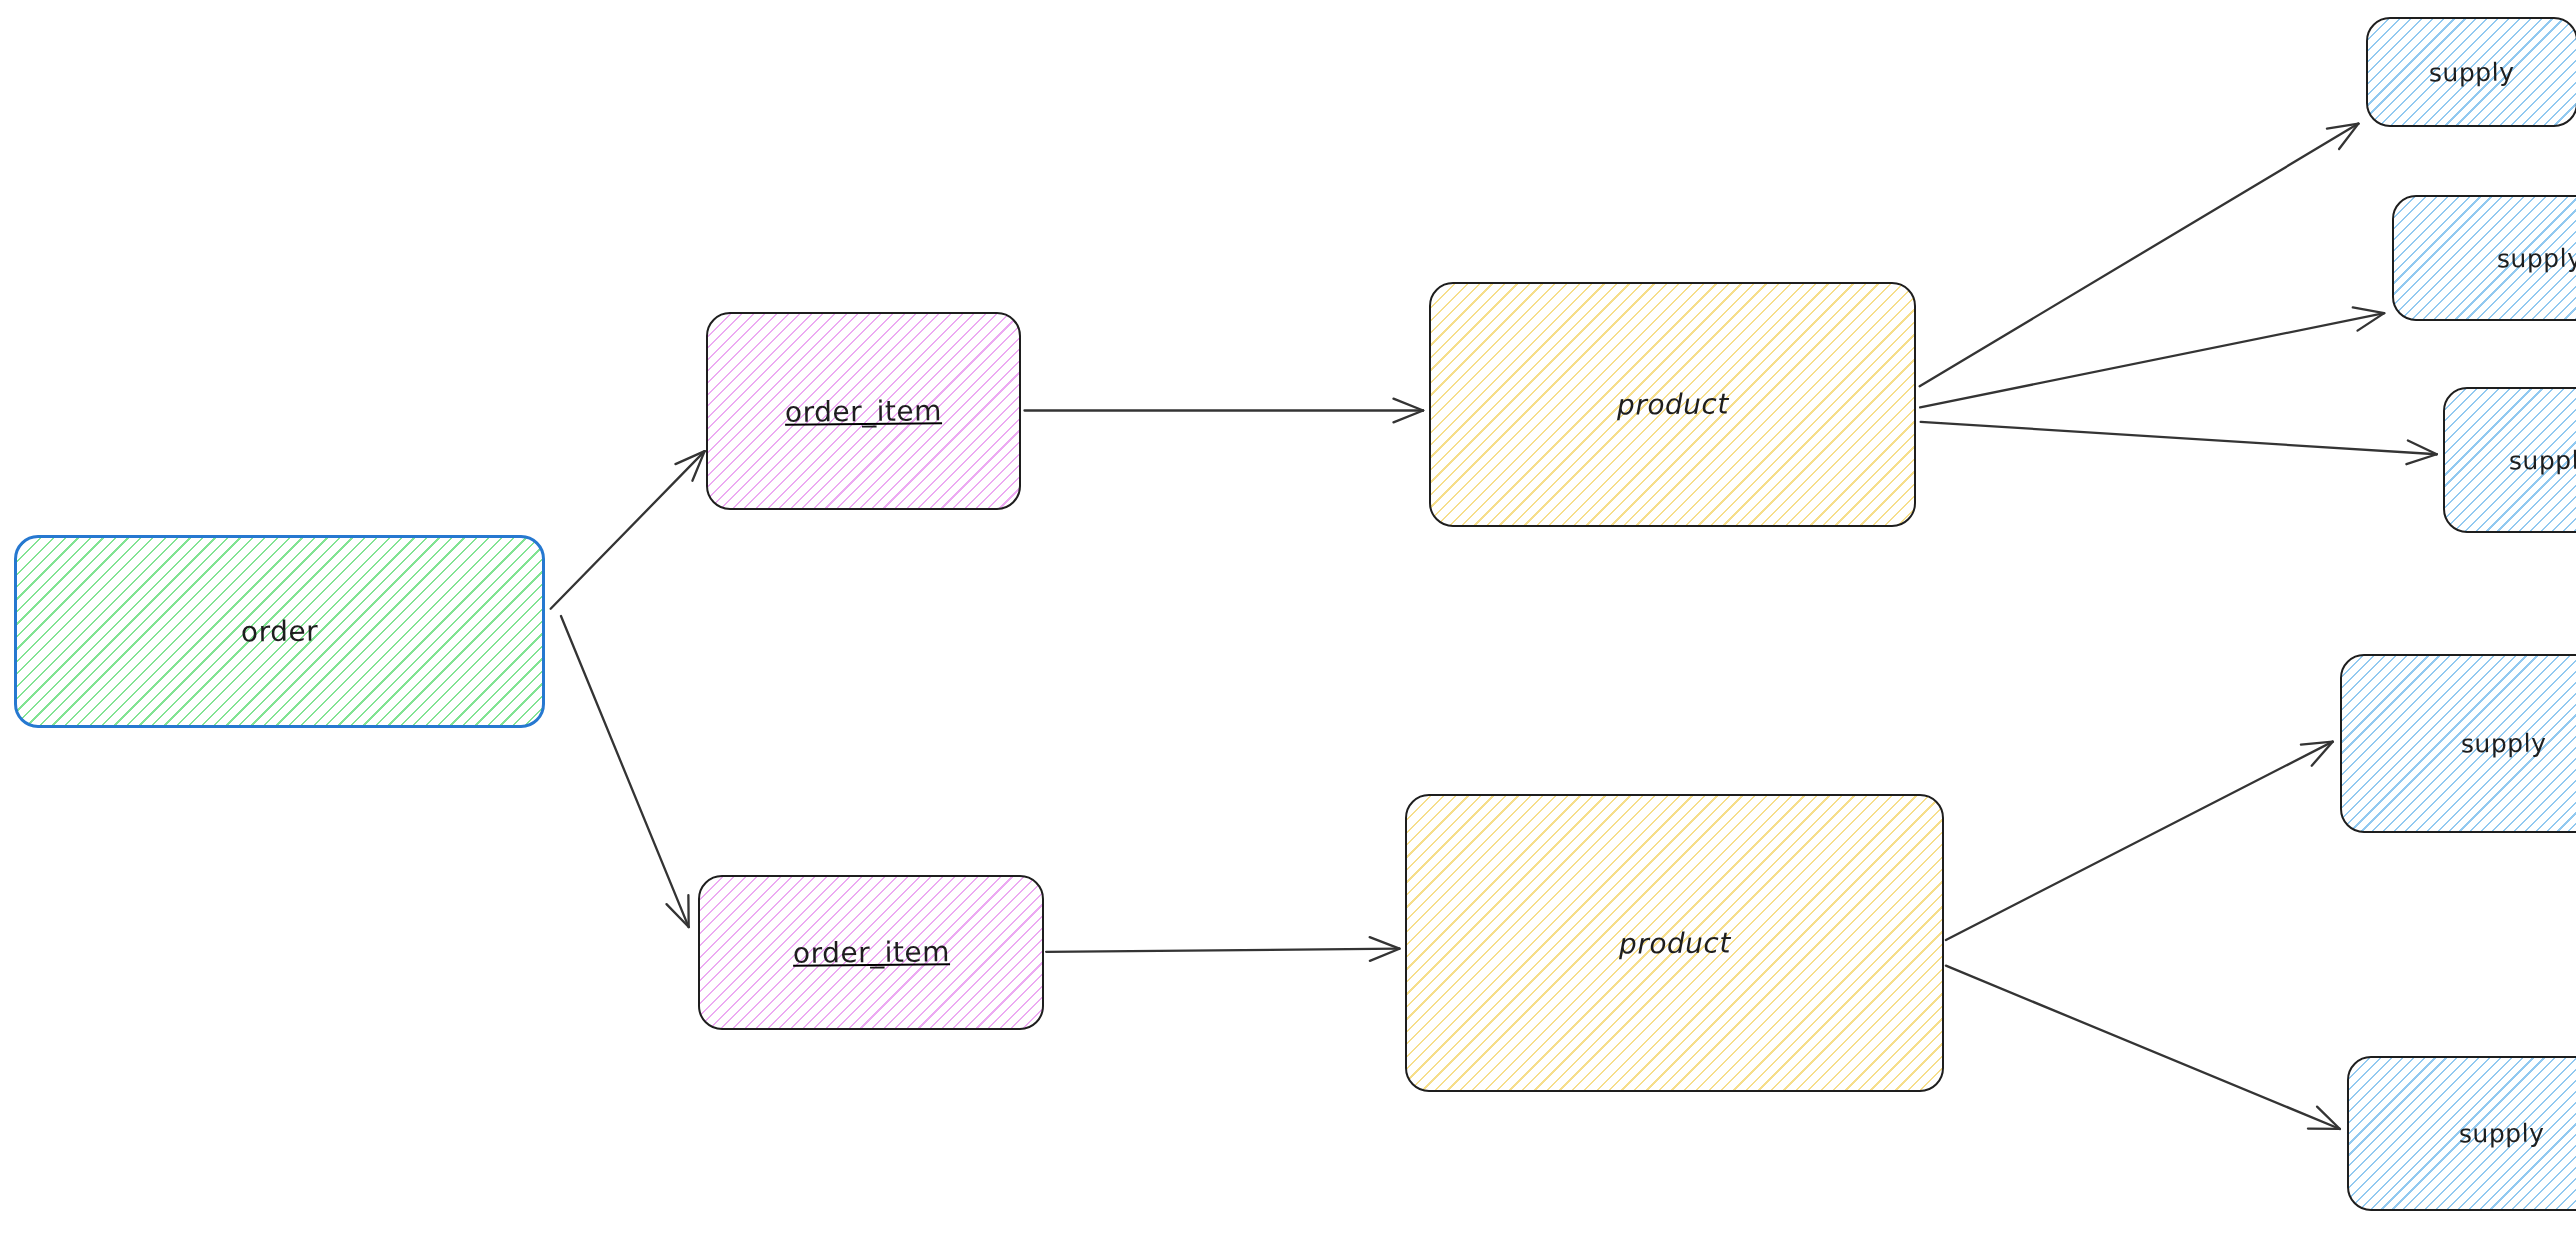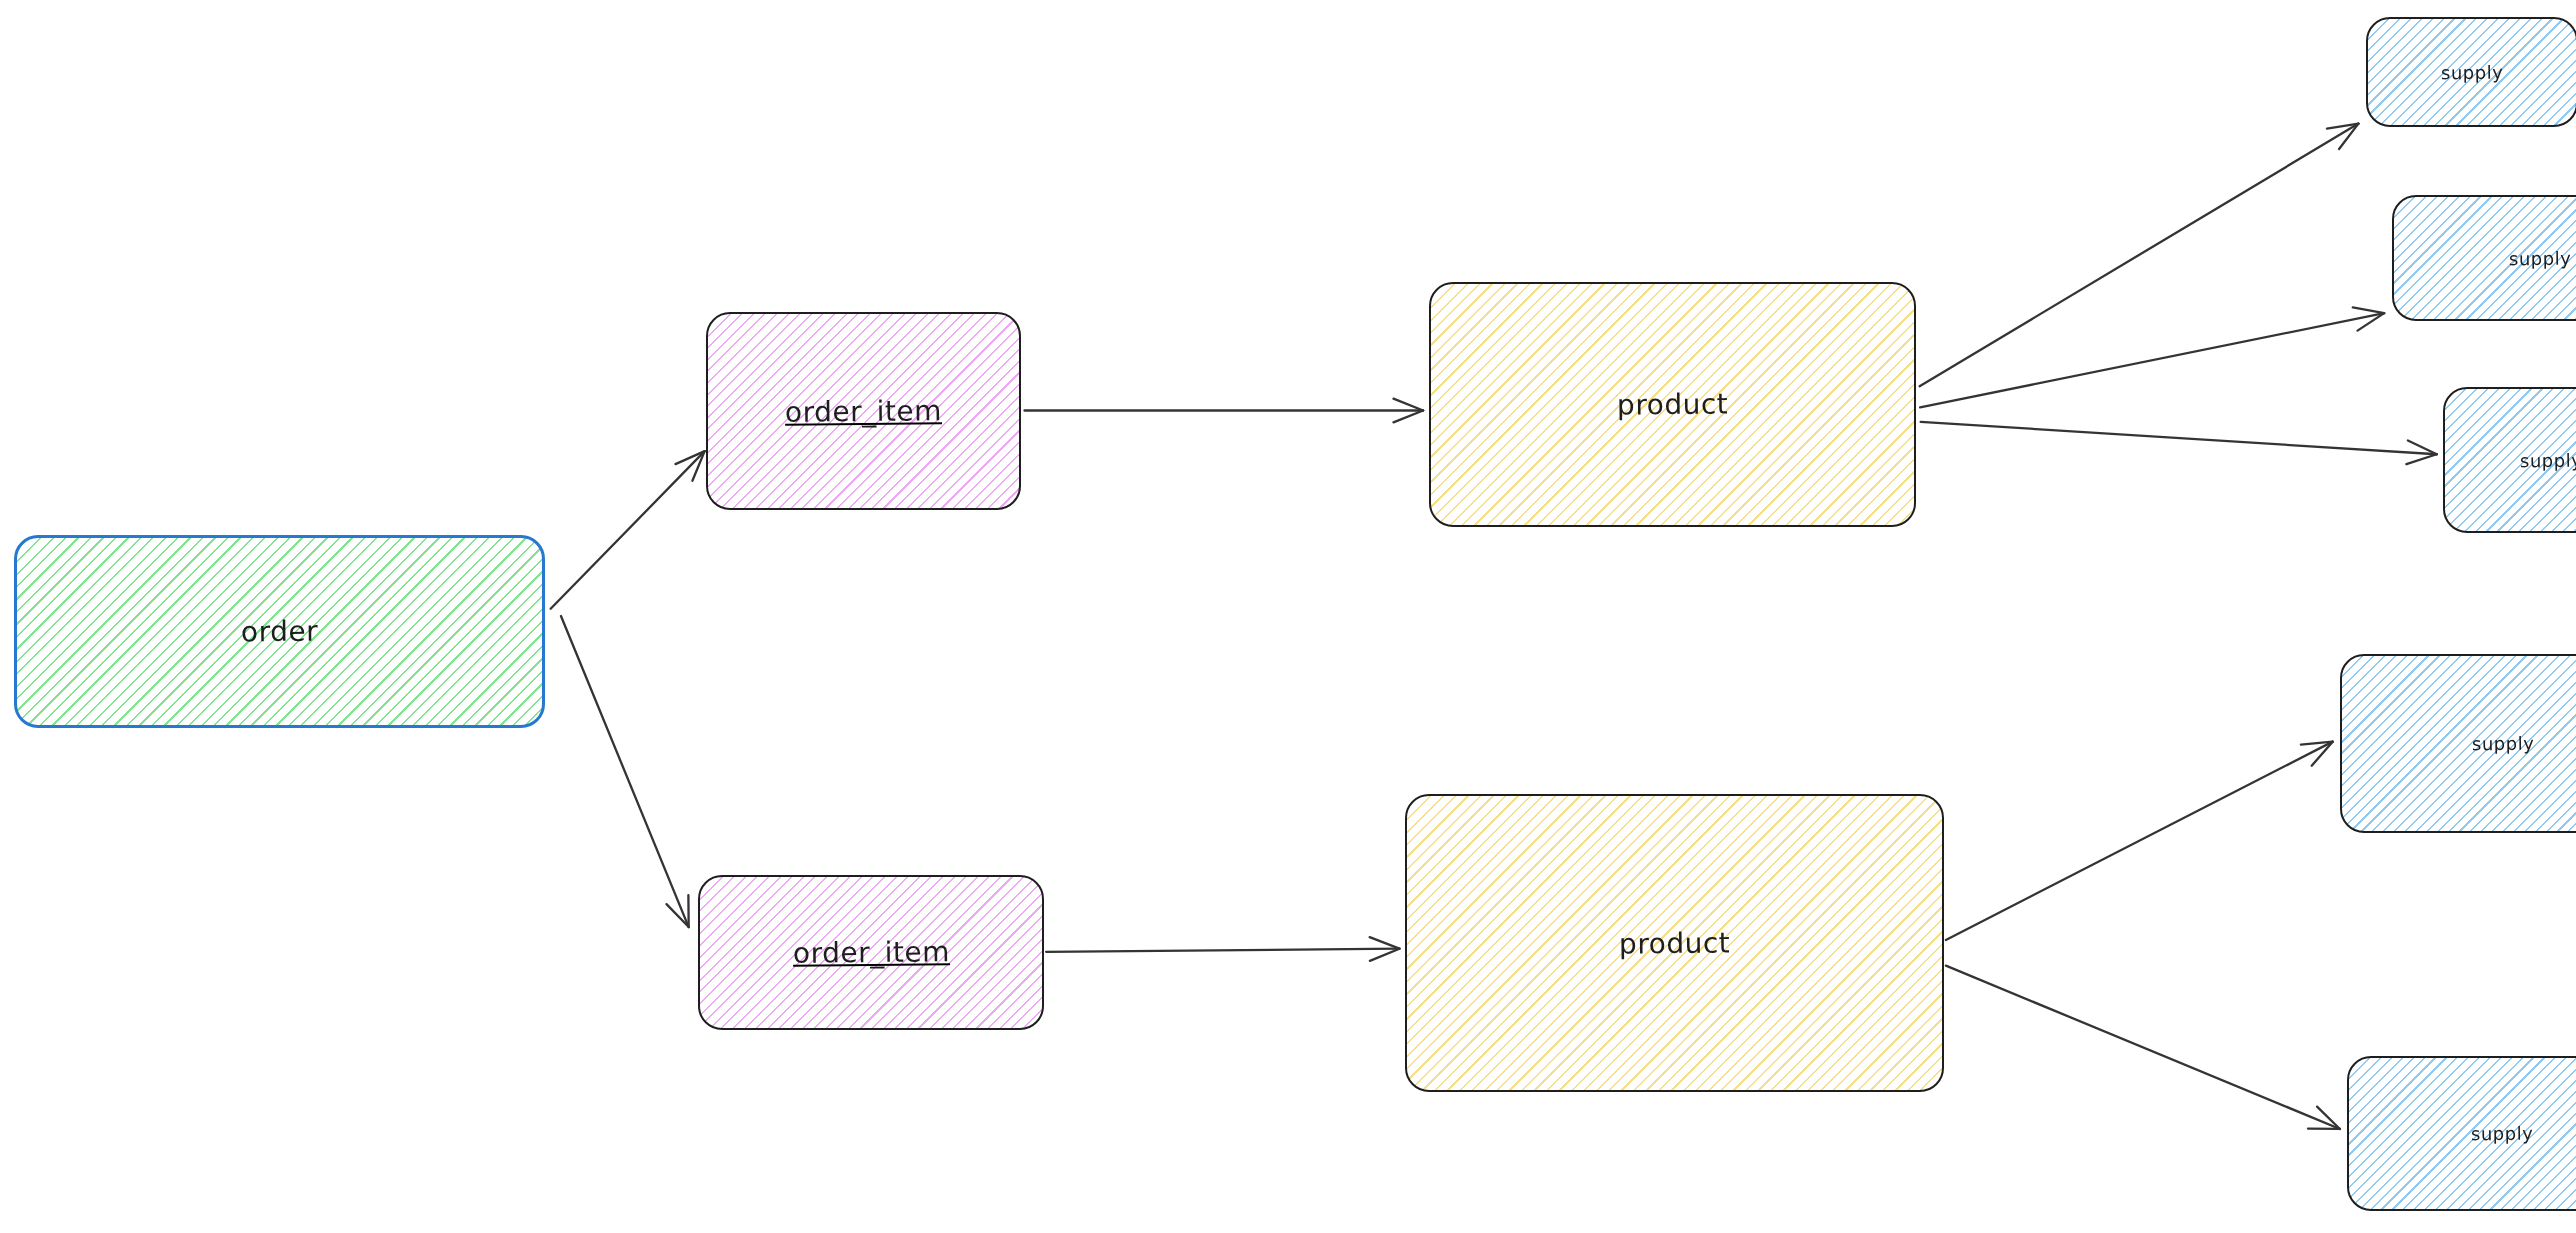--- a/index.html
+++ b/index.html
@@ -50,27 +50,28 @@
       transparent 0px, transparent 7.2px, #82e393 7.2px, #82e393 8.8px);
   }
   .kind-order_item {
     background-image: repeating-linear-gradient(135deg,
       transparent 0px, transparent 6.7px, #ecaaf2 6.7px, #ecaaf2 8.2px);
     text-decoration: underline;
   }
   .kind-product {
     background-image: repeating-linear-gradient(135deg,
       transparent 0px, transparent 7.2px, #f6de8b 7.2px, #f6de8b 8.8px);
+    font-style: italic;
   }
   .kind-supply {
     background-image: repeating-linear-gradient(135deg,
       transparent 0px, transparent 6.2px, #92c9f0 6.2px, #92c9f0 7.7px);
   }
   .kind-supply .lbl {
-    font-size: 18px;
+    font-size: 25px;
   }
 </style>
 </head>
 <body>
 
 <div id="stage">
   <svg id="edge-layer" viewBox="0 0 5240 2394" xmlns="http://www.w3.org/2000/svg">
       <g fill="none" stroke="#343434" stroke-width="4.5" stroke-linecap="round">
         <path d="M1068 1182 L1367 876"></path>
         <path d="M1367 876 L1343.2 933.3"></path>

